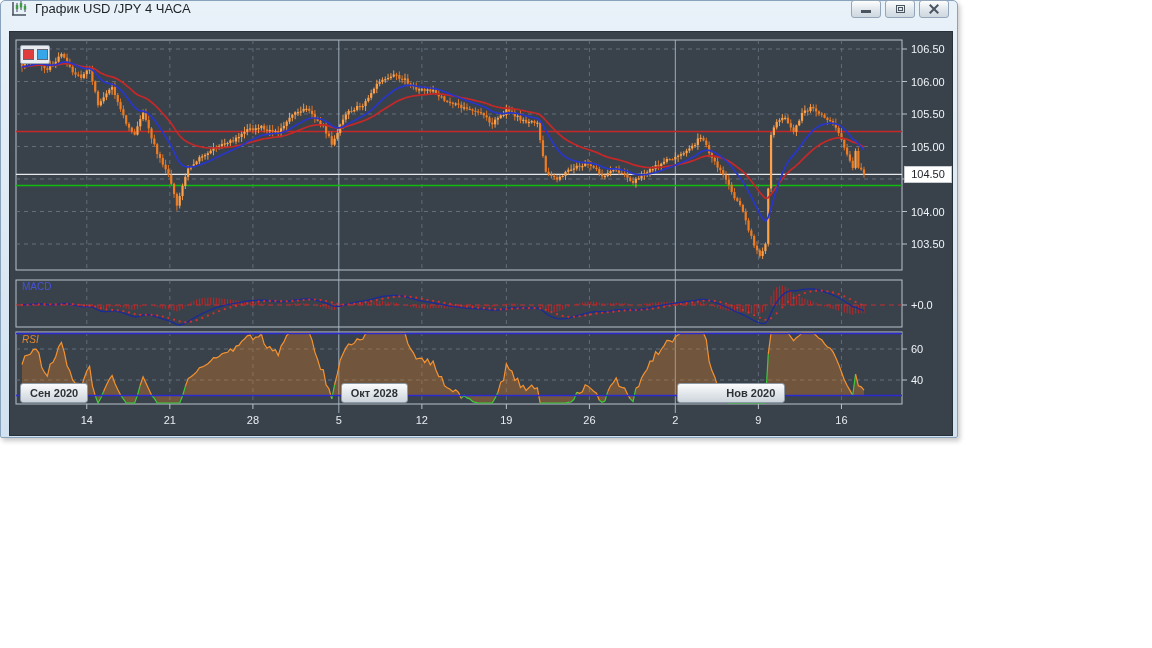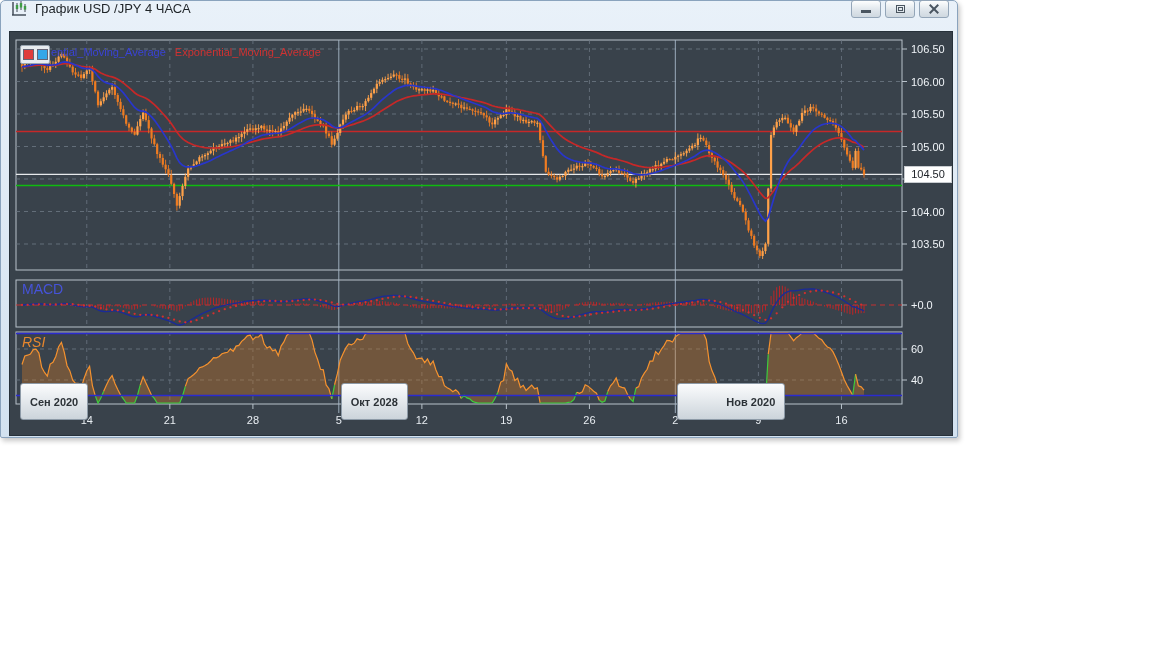--- a/index.html
+++ b/index.html
@@ -23,27 +23,27 @@
   .glyph-x:before{transform:rotate(45deg);} .glyph-x:after{transform:rotate(-45deg);}
   .content{position:absolute;left:8px;top:30px;width:942px;height:403px;background:#39424b;
     border:1px solid #27313a;box-sizing:content-box;}
   #chart-svg{position:absolute;left:0;top:0;}
   .legend-box{position:absolute;left:10px;top:13px;width:28px;height:17px;background:#e8ecf0;
     border:1px solid #9aa6b2;border-radius:2px;display:flex;align-items:center;justify-content:center;gap:3px;}
   .sw{width:9px;height:9px;border:1px solid #667;}
   .sw.red{background:#e03c3c;} .sw.blue{background:#35a7e8;}
   .legend-text{position:absolute;left:41px;top:14px;font-size:11px;white-space:nowrap;}
   .legend-text .fast{color:#3a43d6;} .legend-text .slow{color:#d03232;margin-left:6px;}
-  .plabel{position:absolute;font-size:14px;}
+  .plabel{position:absolute;font-size:10px;}
   .plabel.macd{left:12px;top:249px;color:#4653d8;}
   .plabel.rsi{left:12px;top:302px;color:#e5862e;font-style:italic;}
   .price-tag{position:absolute;left:894px;top:134px;width:48px;height:17px;background:#ffffff;
     border:1px solid #c8ccd0;color:#20242a;font-size:11px;display:flex;align-items:center;
     justify-content:center;box-sizing:border-box;}
-  .monthbox{position:absolute;top:351px;height:37px;padding:0 9px;
+  .monthbox{position:absolute;top:351px;height:20px;padding:0 9px;
     background:linear-gradient(#fbfcfd,#ccd4db);border:1px solid #8d9aa7;border-radius:3px;
     color:#2c3237;font-size:11px;font-weight:bold;display:flex;align-items:center;box-sizing:border-box;}
 </style>
 </head>
 <body>
 
 <div class="window">
   <div class="titlebar">
     <span class="app-icon">
       <svg width="20" height="20" viewBox="0 0 20 20">
@@ -1187,24 +1187,20 @@
           <polyline points="845.55,342.23 848.37,353.83 851.18,354.86 854.00,358.04" fill="none" stroke="#f5922f" stroke-width="1.2"></polyline>
         </g>
         <line x1="6" y1="301.50" x2="892" y2="301.50" stroke="#2b2bd0" stroke-width="1.4"></line>
         <line x1="6" y1="363.50" x2="892" y2="363.50" stroke="#2b2bd0" stroke-width="1.4"></line>
       </svg>
 
     <div class="legend-box">
       <span class="sw red"></span>
       <span class="sw blue"></span>
     </div>
-    <div class="legend-text">
-      <span class="fast">ential_Moving_Average</span>
-      <span class="slow">Exponential_Moving_Average</span>
-    </div>
 
     <div class="plabel macd">MACD</div>
     <div class="plabel rsi">RSI</div>
 
     <div class="price-tag" style="top: 133.95px;">104.50</div>
 
     <div class="monthbox" id="mb-sep" style="left:10px">Сен 2020</div>
     <div class="monthbox" id="mb-oct" style="left: 330.81px;">Окт 2028</div>
     <div class="monthbox" id="mb-nov" style="left: 667.32px; padding-left: 48px;">Нов 2020</div>
   </div>

